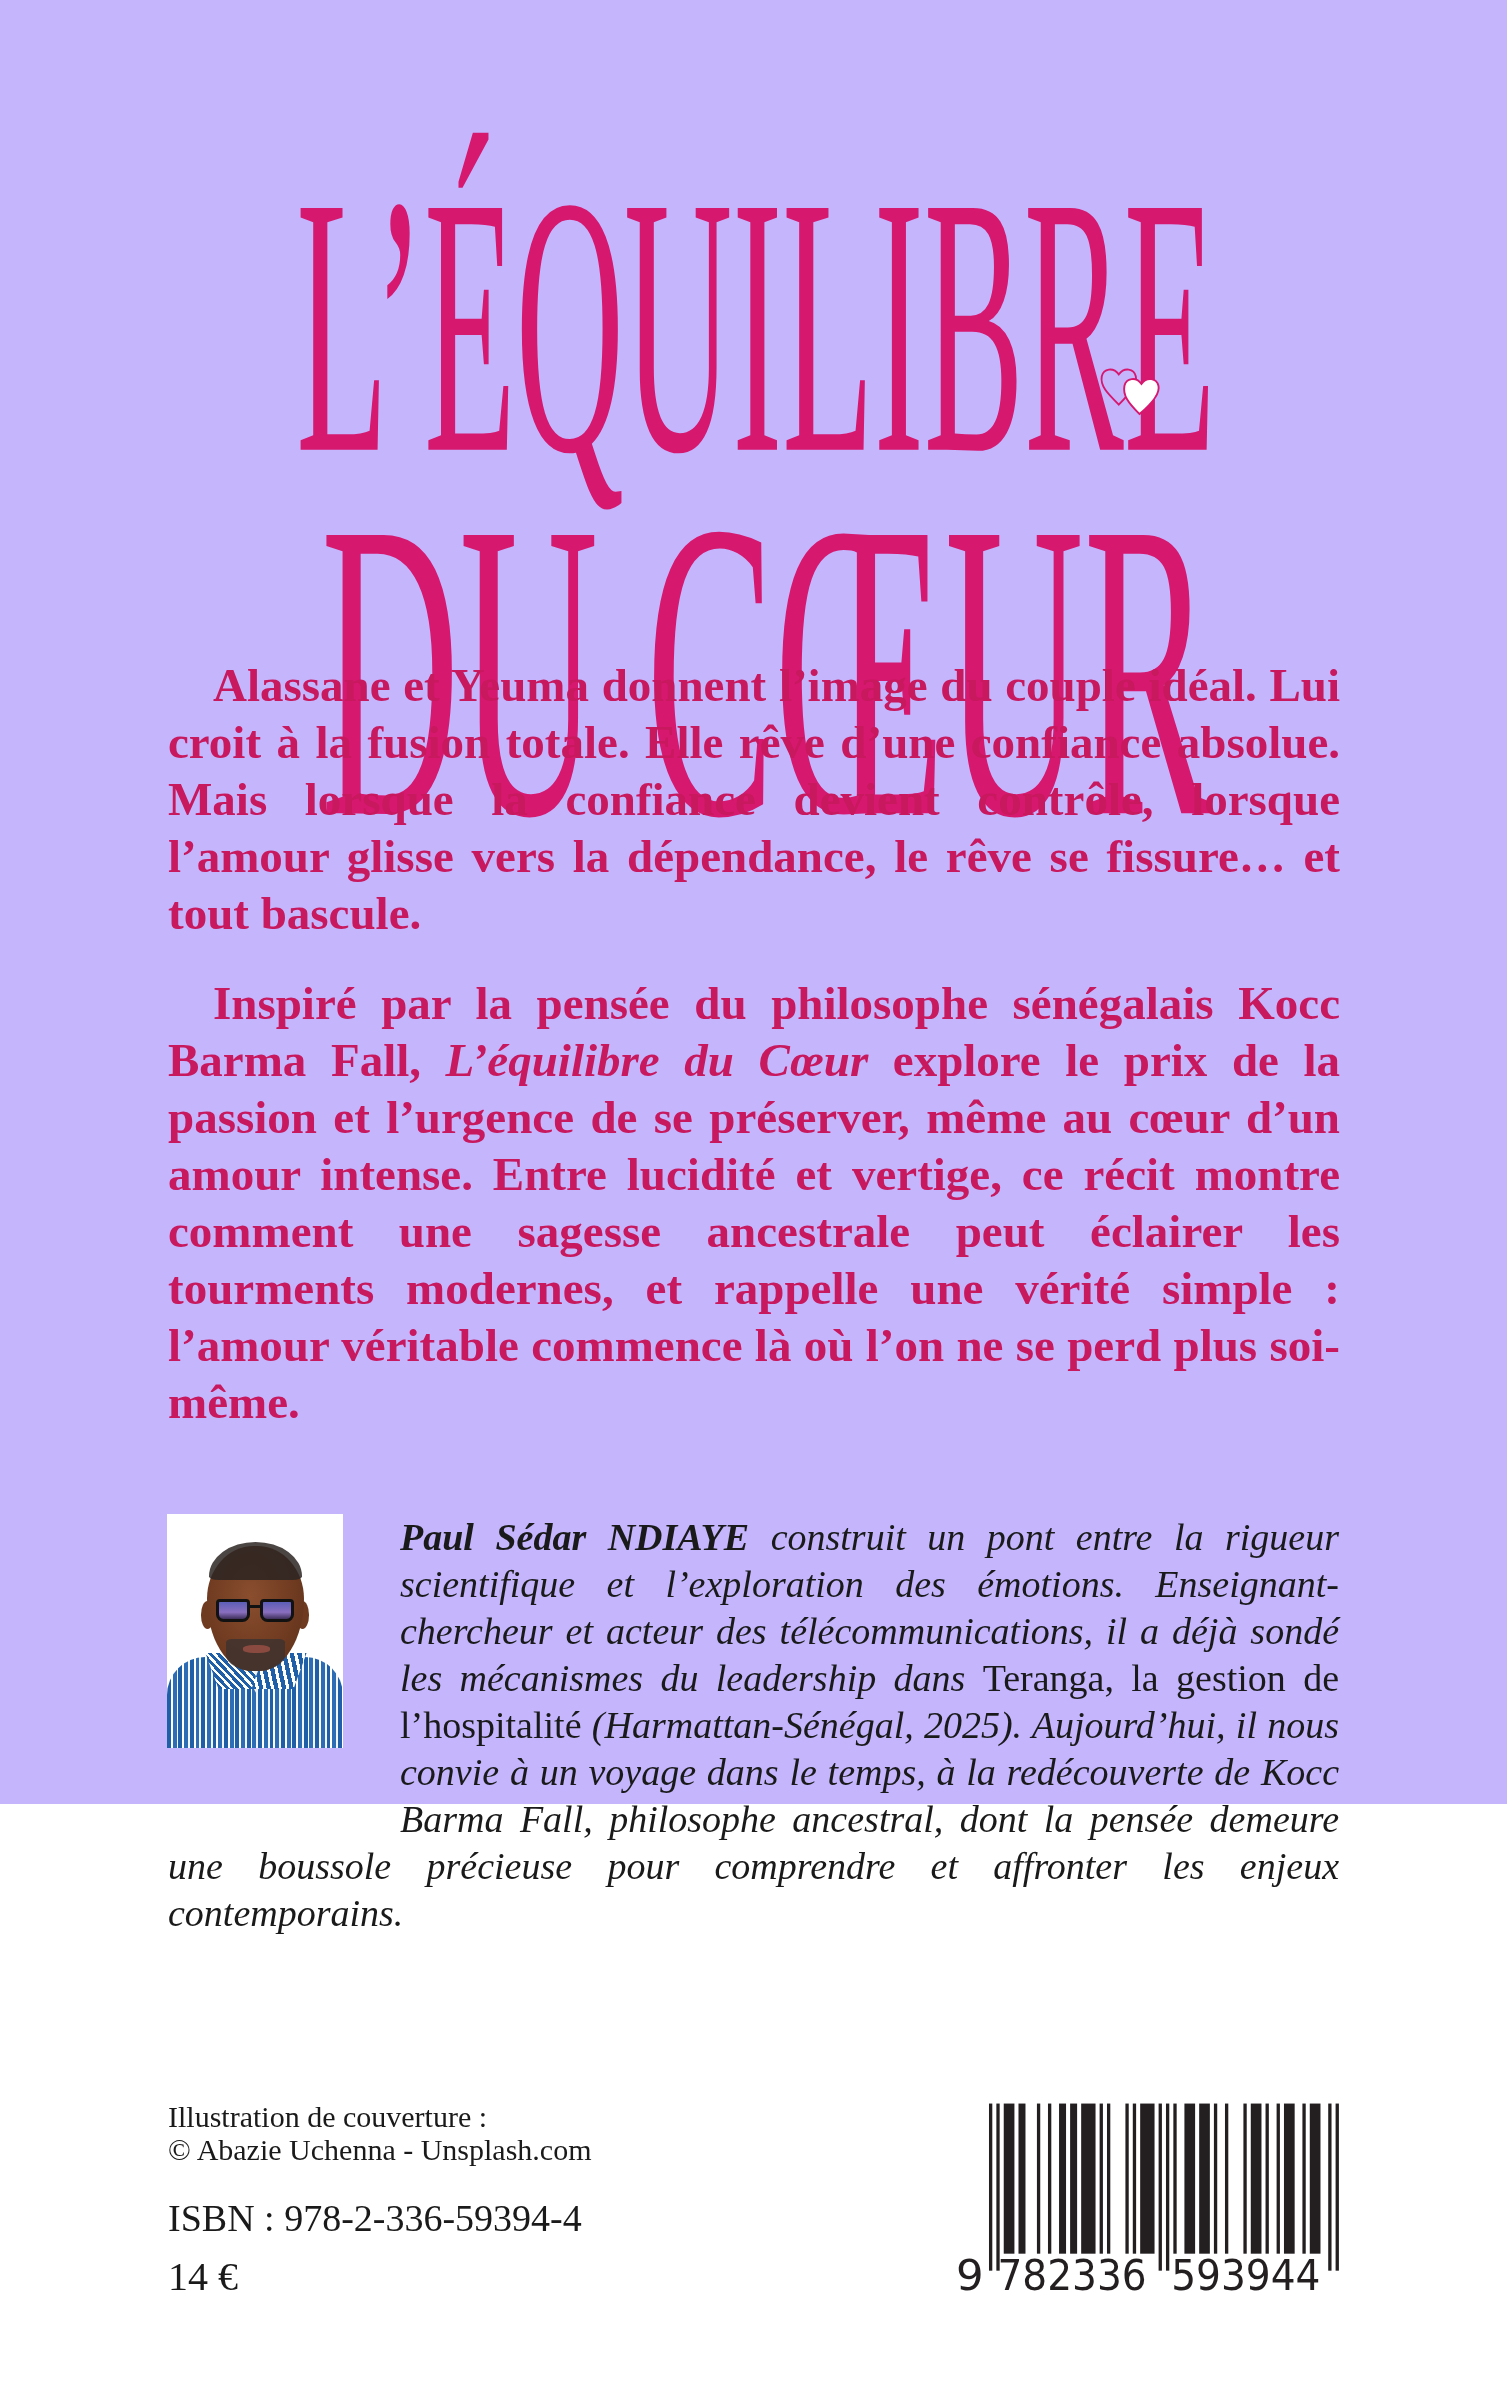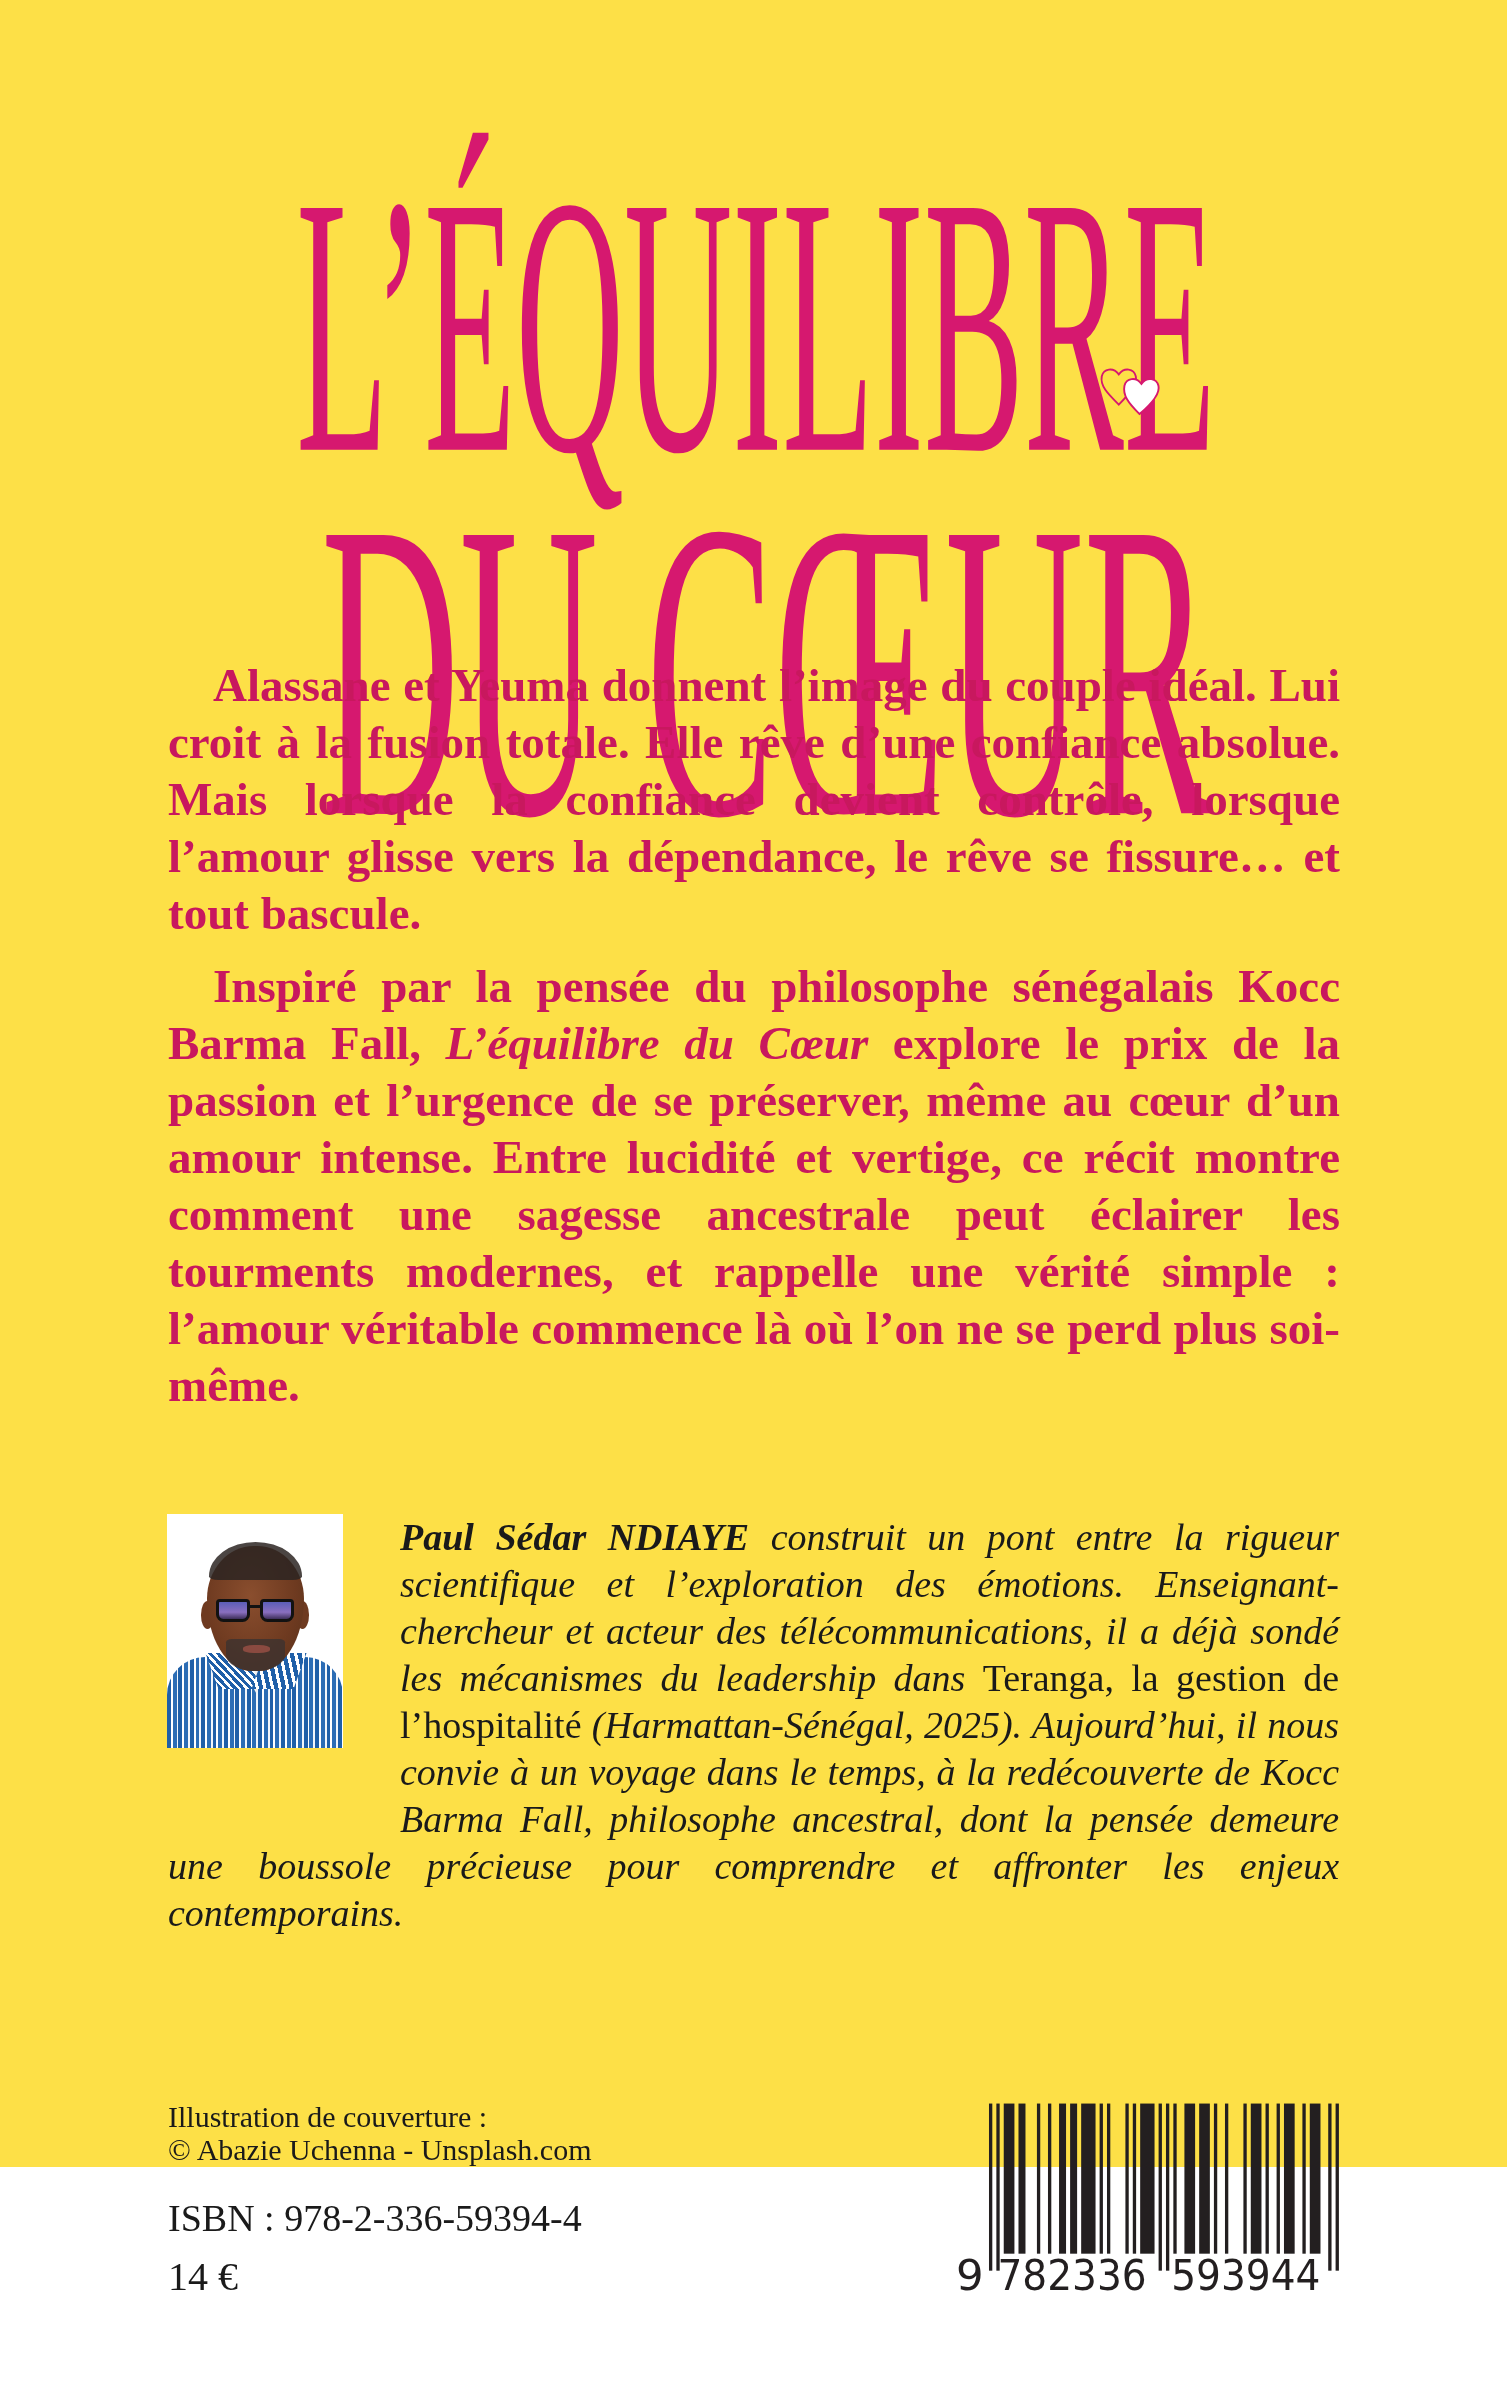--- a/index.html
+++ b/index.html
@@ -10,22 +10,22 @@
   body {
     width: 1508px;
     height: 2402px;
     position: relative;
     overflow: hidden;
     font-family: "Liberation Serif", "DejaVu Serif", serif;
   }
   .cover {
     position: absolute;
     left: 0; top: 0;
-    width: 1508px; height: 2167px;
-    background: #fde047;
+    width: 1508px; height: 1804px;
+    background: #c4b5fd;
   }
 
   
   .title-svg {
     position: absolute;
     left: 0; top: 0;
     width: 1508px; height: 909px;
     overflow: visible;
   }
   .title-svg text {
@@ -53,21 +53,21 @@
     line-height: 57px;
     text-align: justify;
     hyphens: none;
   }
   .blurb p {
     margin: 0;
     text-indent: 45px;
     font-weight: bold;
   }
   .blurb p + p {
-    margin-top: 16px;
+    margin-top: 33px;
   }
   .blurb em {
     font-style: italic;
   }
 
   
   .author {
     position: absolute;
     left: 168px;
     top: 1514px;

